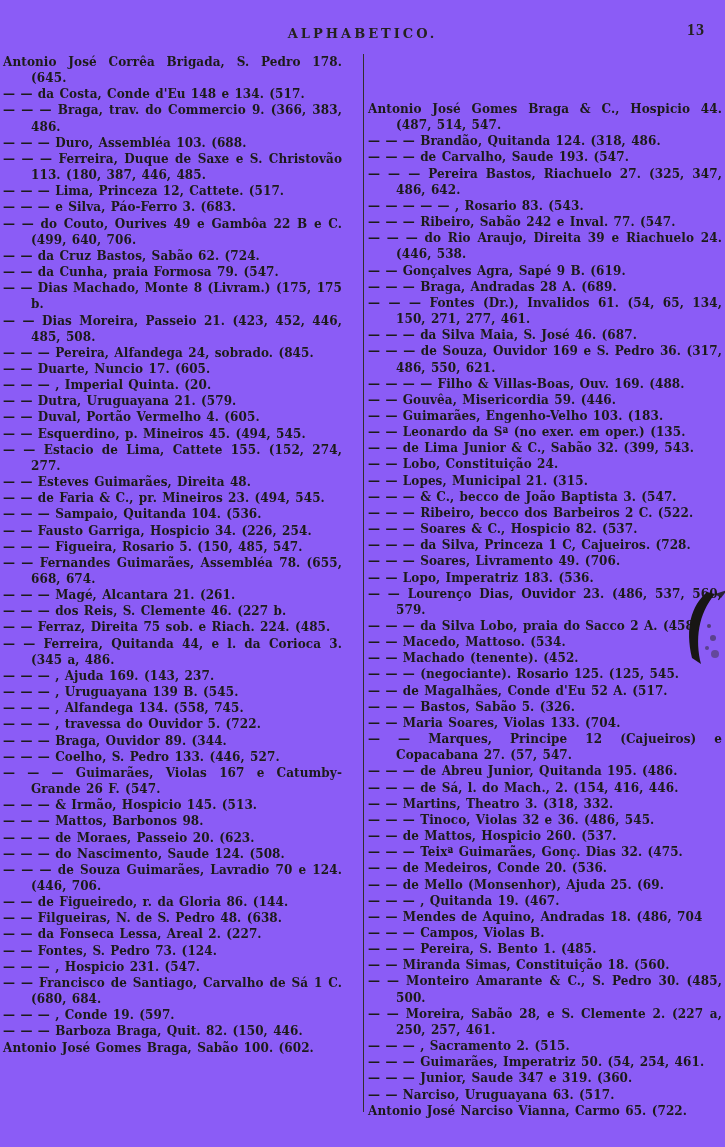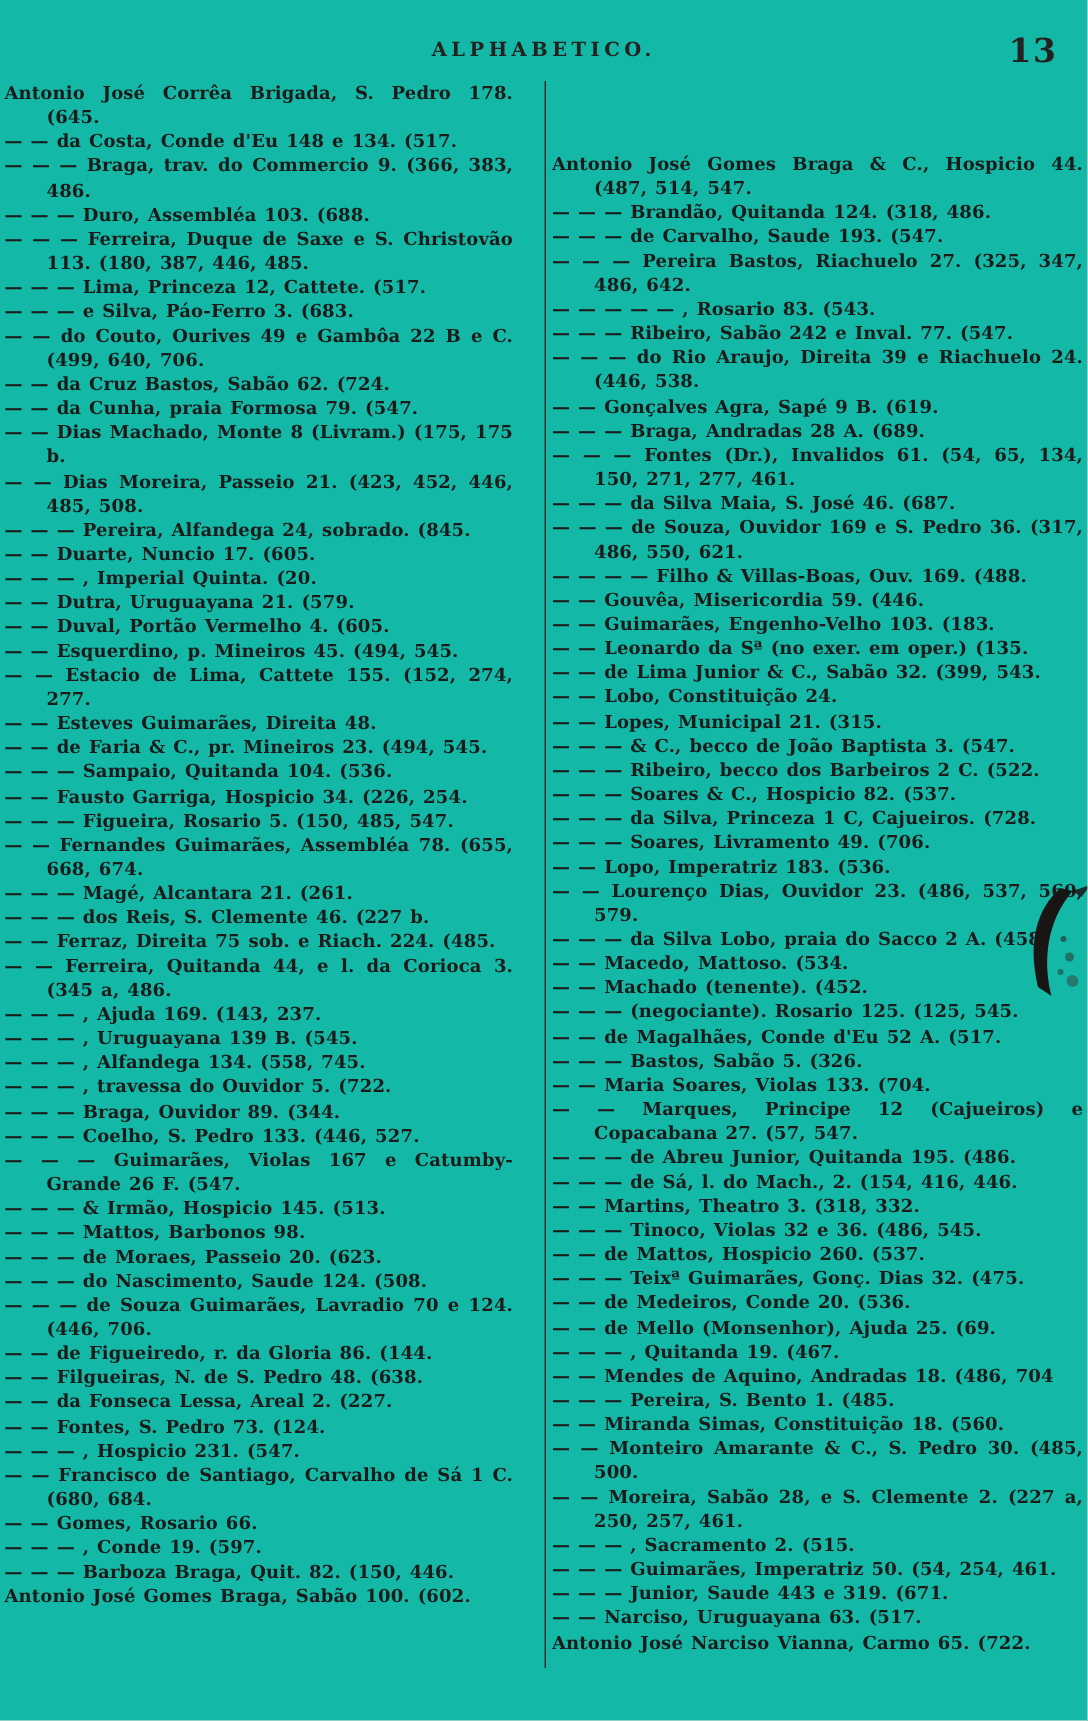--- a/index.html
+++ b/index.html
@@ -1,40 +1,41 @@
 <!DOCTYPE html>
 <html><head>
 <meta charset="utf-8">
 <style>
   html, body { margin: 0; padding: 0; background: #e8e6e0; }
   .page {
     position: relative;
     width: 725px;
     height: 1147px;
     margin: 0 auto;
-    background: #14b8a6;
+    background: #8b5cf6;
     overflow: hidden;
     font-family: "DejaVu Serif", serif;
     font-weight: 700;
     color: #1c1b19;
   }
   .running-head {
     position: absolute;
     top: 26px; left: 0; right: 0;
     text-align: center;
     font-size: 13px;
     letter-spacing: 3px;
     color: #242220;
   }
   .page-number {
     position: absolute;
     top: 21px; right: 20px;
-    font-size: 22px;
+    font-size: 16px;
     letter-spacing: 1px;
     color: #242220;
+    font-family: Liberation Serif, serif;
   }
   .columns {
     position: absolute;
     top: 54px; left: 0; right: 0;
     display: flex;
   }
   .col {
     box-sizing: border-box;
     width: 362px;
   }
@@ -115,21 +116,20 @@
         <p class="entry">— — — Mattos, Barbonos 98.</p>
         <p class="entry">— — — de Moraes, Passeio 20. (623.</p>
         <p class="entry">— — — do Nascimento, Saude 124. (508.</p>
         <p class="entry">— — — de Souza Guimarães, Lavradio 70 e 124. (446, 706.</p>
         <p class="entry">— — de Figueiredo, r. da Gloria 86. (144.</p>
         <p class="entry">— — Filgueiras, N. de S. Pedro 48. (638.</p>
         <p class="entry">— — da Fonseca Lessa, Areal 2. (227.</p>
         <p class="entry">— — Fontes, S. Pedro 73. (124.</p>
         <p class="entry">— — — , Hospicio 231. (547.</p>
         <p class="entry">— — Francisco de Santiago, Carvalho de Sá 1 C. (680, 684.</p>
-        <p class="entry">— — Gomes, Rosario 66.</p>
         <p class="entry">— — — , Conde 19. (597.</p>
         <p class="entry">— — — Barboza Braga, Quit. 82. (150, 446.</p>
         <p class="entry">Antonio José Gomes Braga, Sabão 100. (602.</p>
       </div>
     <div class="col col-right">
         <p class="entry">Antonio José Gomes Braga &amp; C., Hospicio 44. (487, 514, 547.</p>
         <p class="entry">— — — Brandão, Quitanda 124. (318, 486.</p>
         <p class="entry">— — — de Carvalho, Saude 193. (547.</p>
         <p class="entry">— — — Pereira Bastos, Riachuelo 27. (325, 347, 486, 642.</p>
         <p class="entry">— — — — — , Rosario 83. (543.</p>
@@ -165,27 +165,28 @@
         <p class="entry">— — — de Abreu Junior, Quitanda 195. (486.</p>
         <p class="entry">— — — de Sá, l. do Mach., 2. (154, 416, 446.</p>
         <p class="entry">— — Martins, Theatro 3. (318, 332.</p>
         <p class="entry">— — — Tinoco, Violas 32 e 36. (486, 545.</p>
         <p class="entry">— — de Mattos, Hospicio 260. (537.</p>
         <p class="entry">— — — Teixª Guimarães, Gonç. Dias 32. (475.</p>
         <p class="entry">— — de Medeiros, Conde 20. (536.</p>
         <p class="entry">— — de Mello (Monsenhor), Ajuda 25. (69.</p>
         <p class="entry">— — — , Quitanda 19. (467.</p>
         <p class="entry">— — Mendes de Aquino, Andradas 18. (486, 704</p>
+        <p class="entry">— — — Campos, Violas B.</p>
         <p class="entry">— — — Pereira, S. Bento 1. (485.</p>
         <p class="entry">— — Miranda Simas, Constituição 18. (560.</p>
         <p class="entry">— — Monteiro Amarante &amp; C., S. Pedro 30. (485, 500.</p>
         <p class="entry">— — Moreira, Sabão 28, e S. Clemente 2. (227 a, 250, 257, 461.</p>
         <p class="entry">— — — , Sacramento 2. (515.</p>
         <p class="entry">— — — Guimarães, Imperatriz 50. (54, 254, 461.</p>
-        <p class="entry">— — — Junior, Saude 443 e 319. (671.</p>
+        <p class="entry">— — — Junior, Saude 347 e 319. (360.</p>
         <p class="entry">— — Narciso, Uruguayana 63. (517.</p>
         <p class="entry">Antonio José Narciso Vianna, Carmo 65. (722.</p>
       </div>
   </div>
 
   <svg class="ink-blot" viewBox="0 0 52 86" aria-hidden="true">
     <path d="M30,4 C14,18 8,40 15,70 L24,76 C18,52 21,26 38,6 Z" fill="#181614"></path>
     <path d="M38,6 L50,2 L44,10 Z" fill="#181614" opacity="0.85"></path>
     <circle cx="32" cy="38" r="2" fill="#2a2724" opacity="0.6"></circle>
     <circle cx="36" cy="50" r="3" fill="#2a2724" opacity="0.5"></circle>

